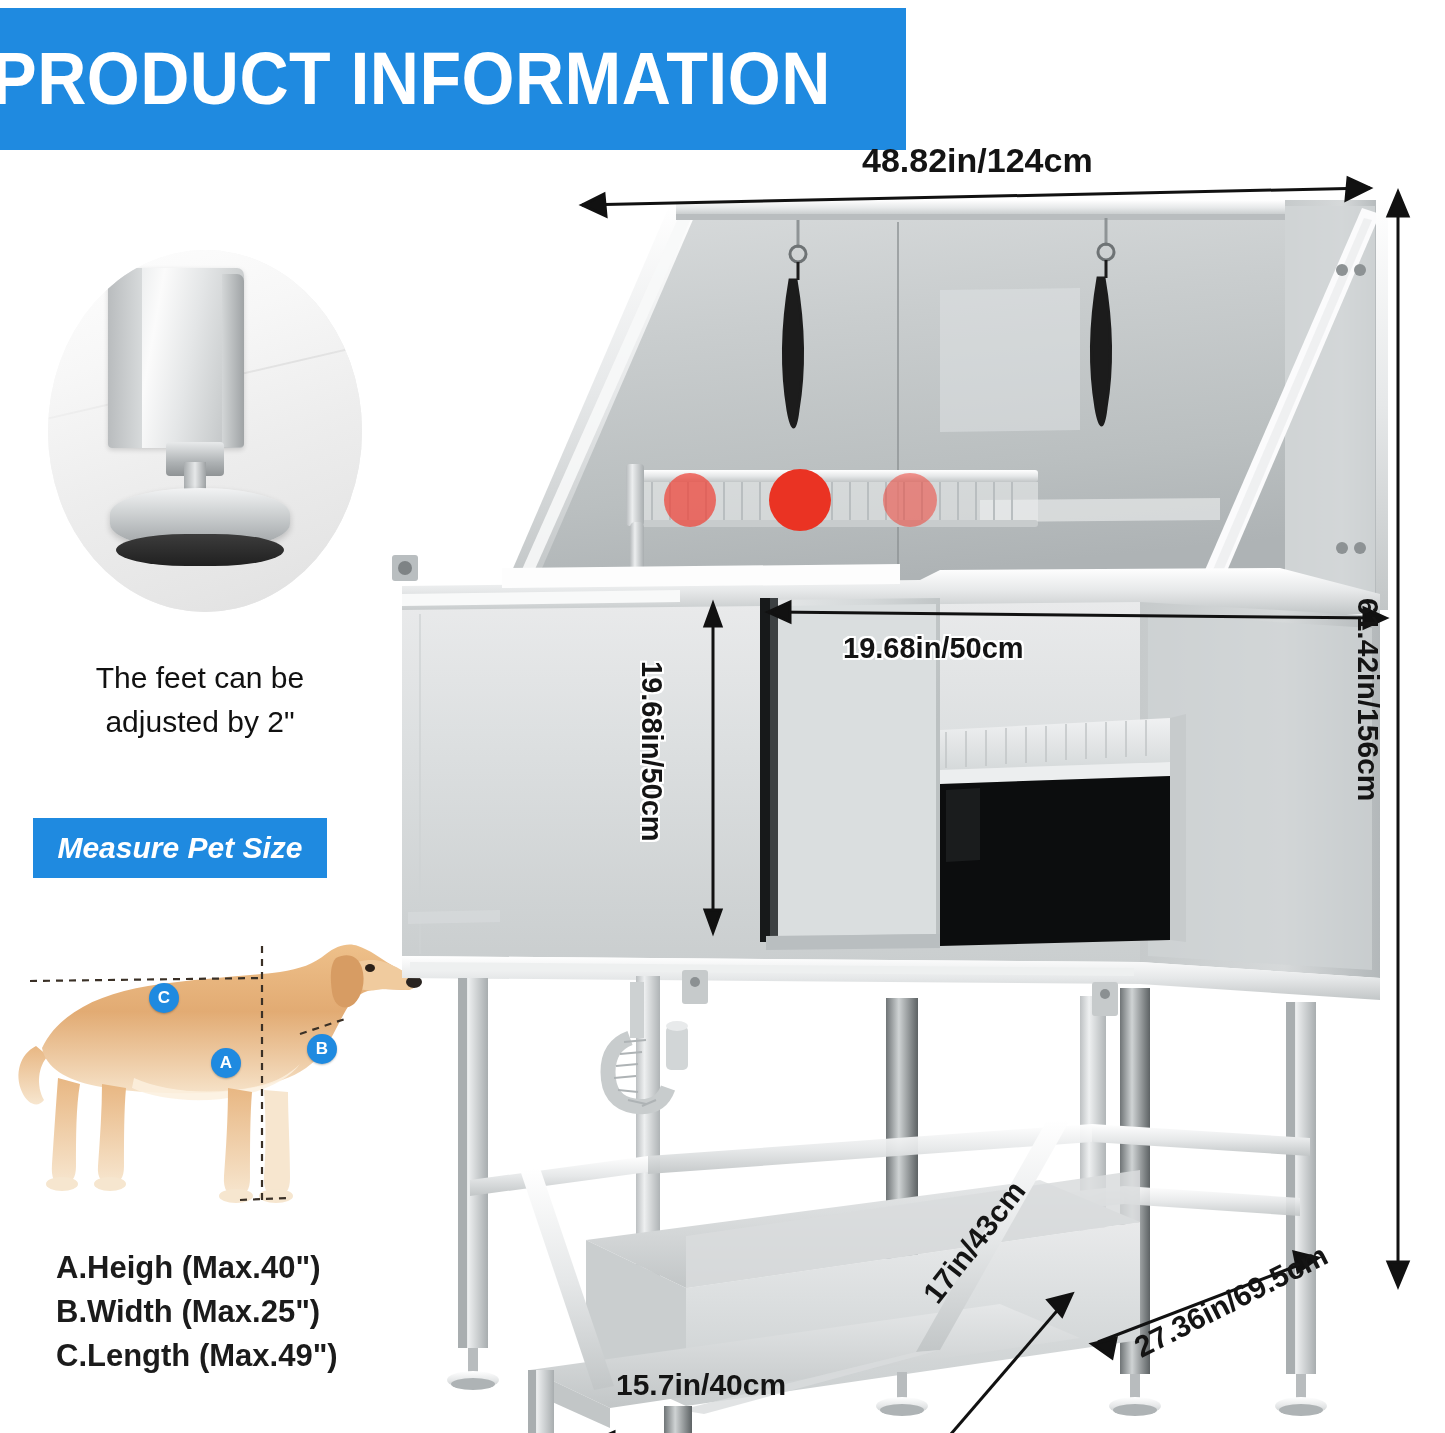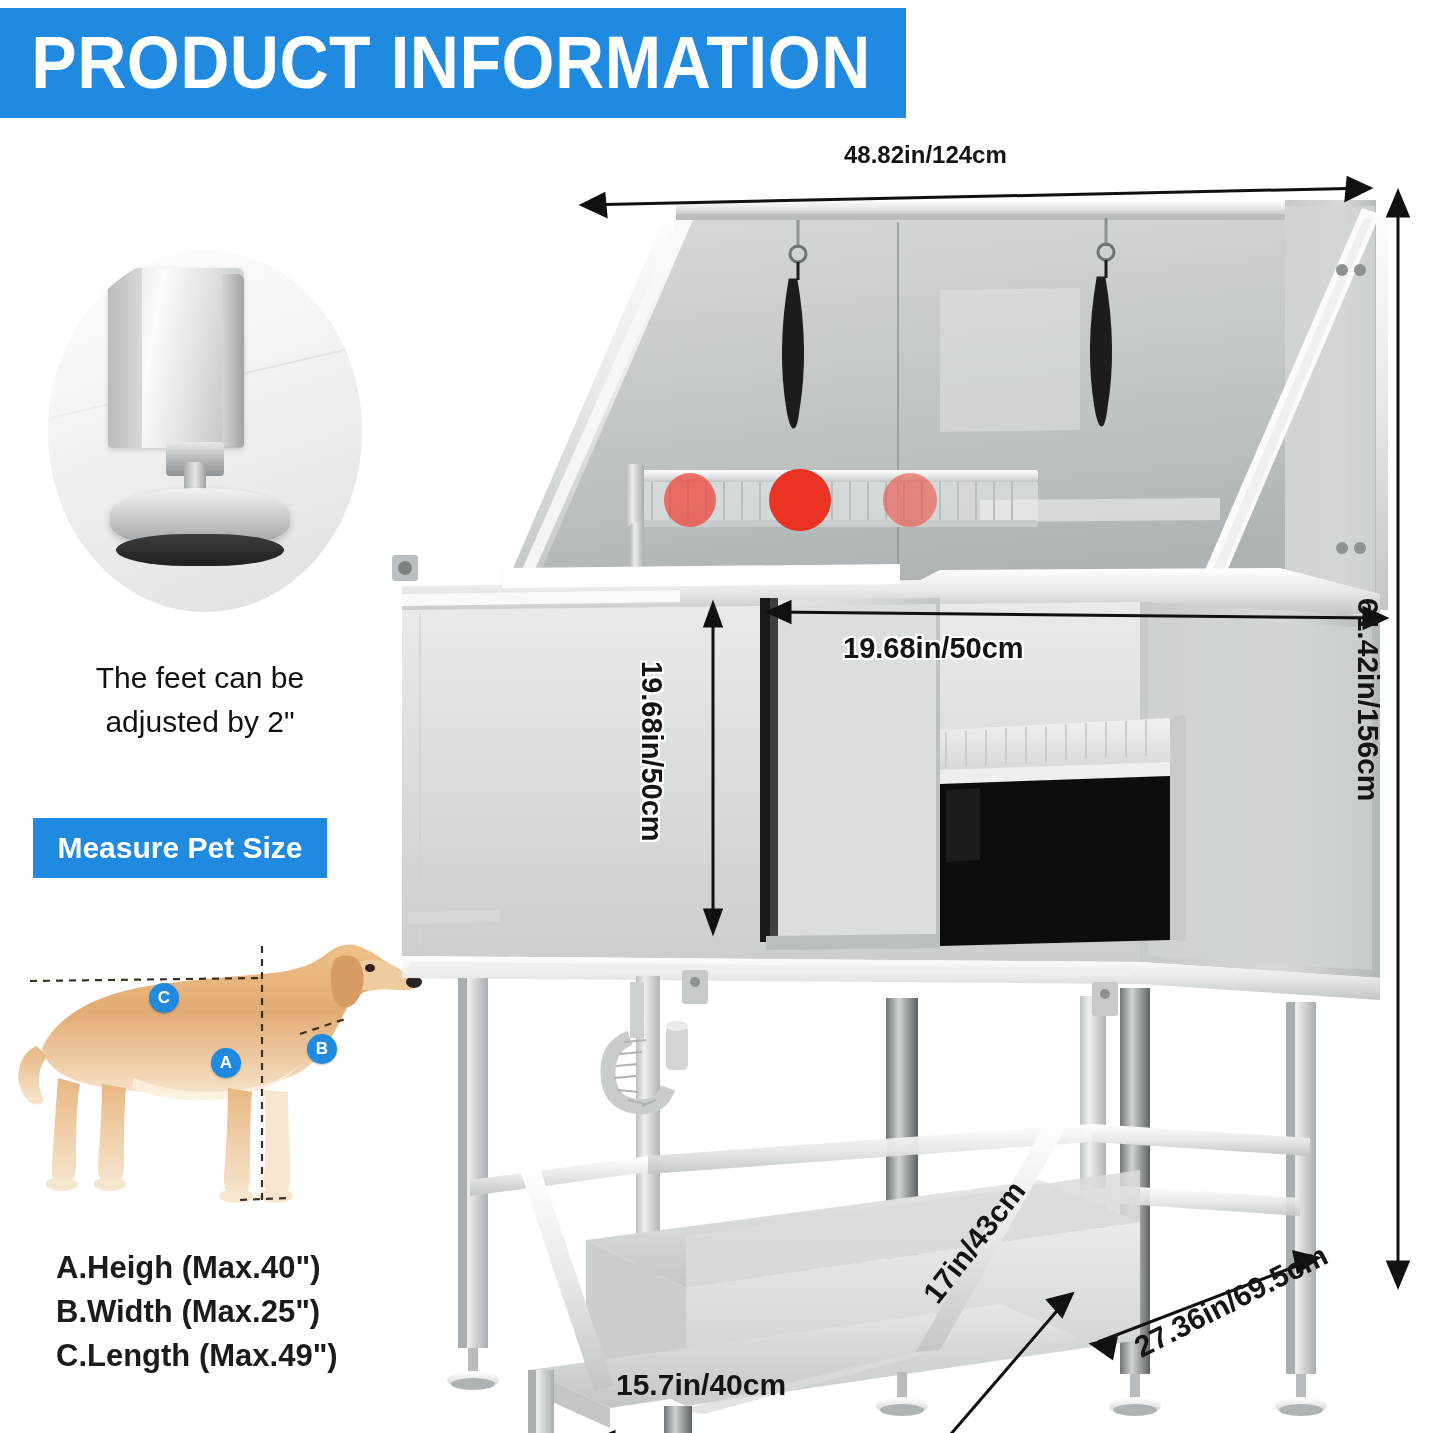--- a/index.html
+++ b/index.html
@@ -3,22 +3,22 @@
 <meta charset="utf-8">
 <style>
   * { margin:0; padding:0; box-sizing:border-box; }
   html,body { width:1445px; height:1433px; background:#ffffff; }
   body { font-family:"Liberation Sans", sans-serif; position:relative; overflow:hidden; }
 
   .stage { position:absolute; inset:0; }
 
   
   .banner {
-    position:absolute; left:0; top:8px; width:906px; height:110px;
-    background:#1f8ae0; display:flex; align-items:center;
+    position:absolute; left:0; top:8px; width:906px; height:142px;
+    background:#1f8ae0; display:flex; align-items:center;justify-content:flex-end;
   }
   .banner-title {
     color:#ffffff; font-weight:bold; font-size:74px; letter-spacing:0.5px;
     padding-left:34px; transform:scaleX(0.92); transform-origin:left center;
     white-space:nowrap; line-height:1;
   }
 
   
   .foot-photo {
     position:absolute; left:48px; top:250px; width:314px; height:362px;
@@ -73,21 +73,21 @@
   }
 
   .feet-caption {
     position:absolute; left:20px; top:656px; width:360px;
     text-align:center; font-size:30px; font-weight:normal; color:#111;
     line-height:1.45;
   }
 
   .badge {
     position:absolute; left:33px; top:818px; width:294px; height:60px;
-    background:#1f8ae0; display:flex; align-items:center; justify-content:center;
+    background:#1f8ae0; display:flex; align-items:center; justify-content:center;font-style:italic;
   }
   .badge-label {
     color:#fff; font-weight:bold; font-size:30px; white-space:nowrap;
   }
 
   
   .dog-wrap { position:absolute; left:14px; top:928px; width:410px; height:290px; }
   .dog-svg { position:absolute; inset:0; width:100%; height:100%; }
   .dog-marker {
     position:absolute; width:30px; height:30px; border-radius:50%;
@@ -106,21 +106,21 @@
 
   
   .product { position:absolute; left:380px; top:170px; width:1065px; height:1263px; }
   .product svg { position:absolute; inset:0; width:100%; height:100%; }
 
   
   .dim {
     position:absolute; font-weight:bold; color:#141414; white-space:nowrap;
     line-height:1;
   }
-  .dim-top   { left:844px; top:143px; font-size:24px; }
+  .dim-top   { left:862px; top:143px; font-size:34px; }
   .dim-right { left:1383px; top:598px; font-size:30px;
                transform:rotate(90deg); transform-origin:left top; }
   .dim-in-v  { left:666px; top:661px; font-size:29px;
                transform:rotate(90deg); transform-origin:left top; }
   .dim-in-h  { left:843px; top:634px; font-size:29px;
                text-shadow:
                  -2px -2px 0 #fff, 2px -2px 0 #fff, -2px 2px 0 #fff, 2px 2px 0 #fff,
                  0 -2px 0 #fff, 0 2px 0 #fff, -2px 0 0 #fff, 2px 0 0 #fff; }
   .dim-bot-l { left:616px; top:1370px; font-size:30px; }
   .dim-bot-m { left:918px; top:1290px; font-size:30px;

